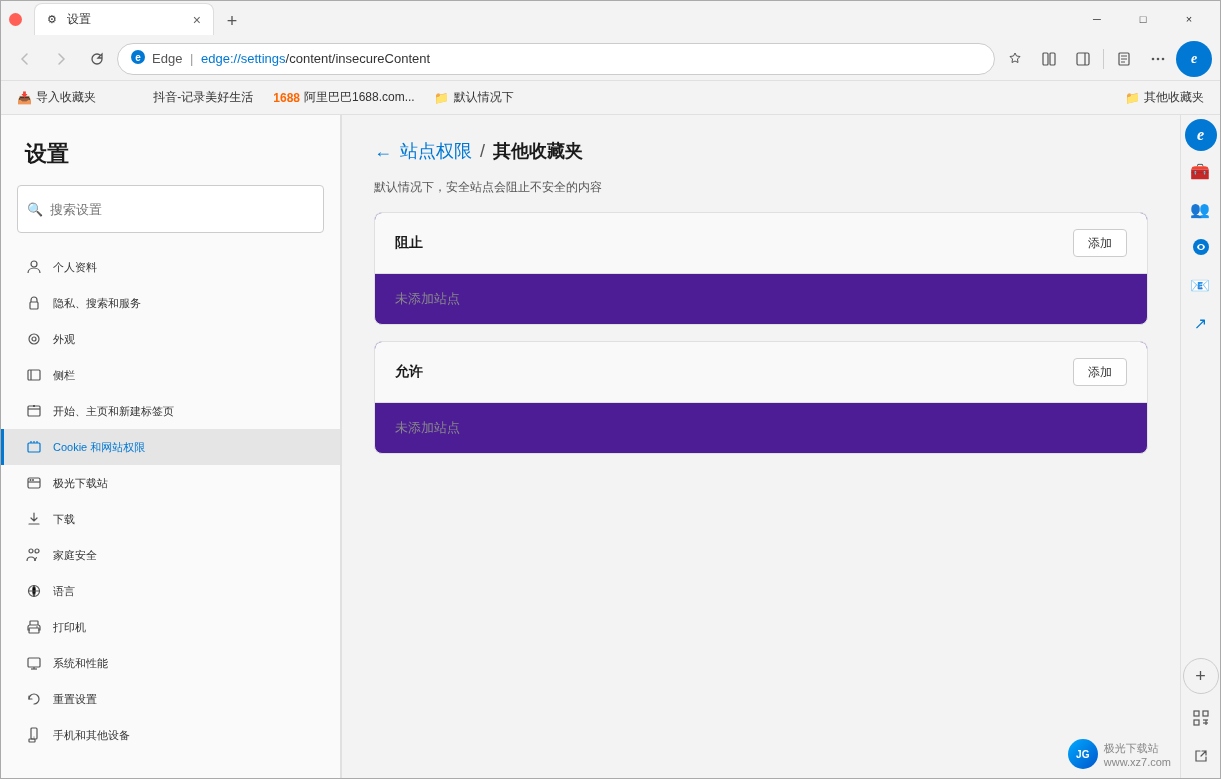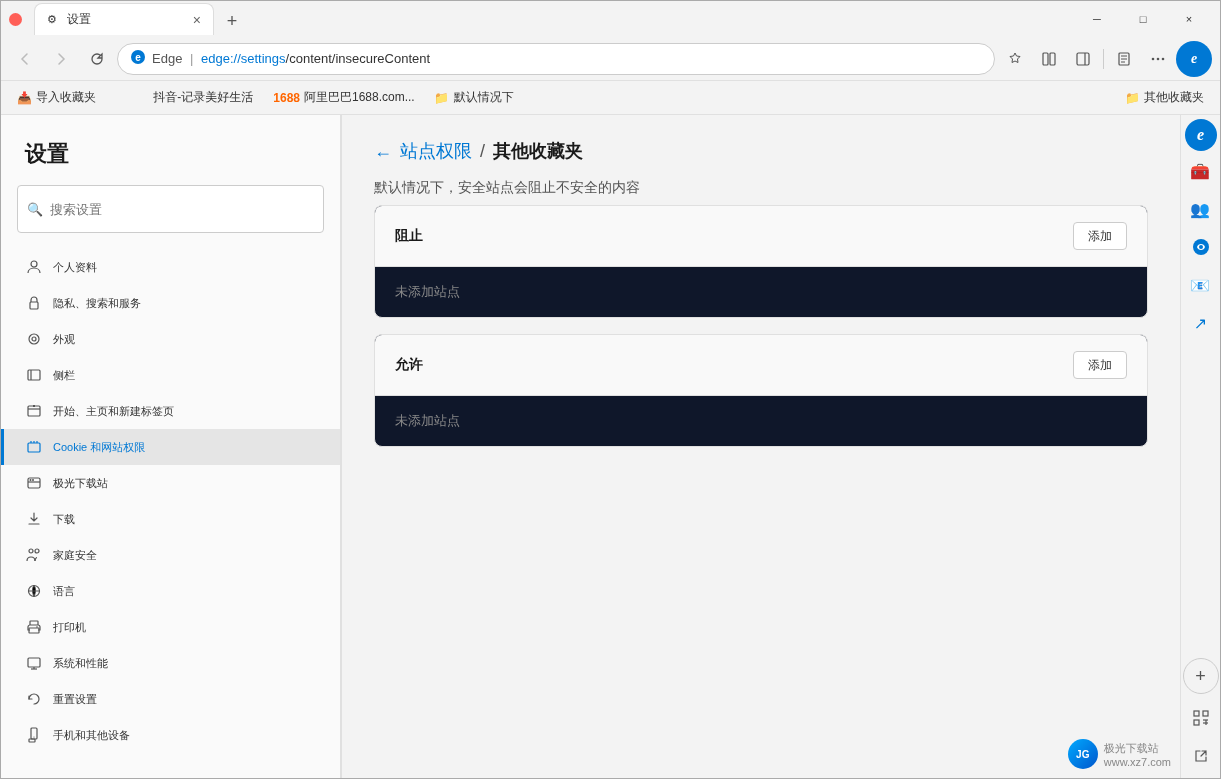--- a/index.html
+++ b/index.html
@@ -55,23 +55,23 @@
     .nav-item-icon { width: 18px; height: 18px; display: flex; align-items: center; justify-content: center; flex-shrink: 0; font-size: 15px; color: #555; }
     .nav-item.active .nav-item-icon { color: #0078d4; }
 
     
     .settings-content { flex: 1; overflow-y: auto; background: #f3f3f3; padding: 24px 32px; }
     .breadcrumb { display: flex; align-items: center; gap: 8px; margin-bottom: 16px; }
     .breadcrumb-back { color: #0078d4; cursor: pointer; font-size: 18px; }
     .breadcrumb-text { font-size: 18px; font-weight: 400; color: #1a1a1a; }
     .breadcrumb-separator { color: #555; font-size: 18px; }
     .breadcrumb-current { font-size: 18px; font-weight: 600; color: #1a1a1a; }
-    .page-description { color: #555; font-size: 14px; margin-bottom: 8px; }
-
-    .content-section { background: #0f172a; border-radius: 8px; border: 1px solid #e0e0e0; margin-bottom: 16px; overflow: hidden; }
+    .page-description { color: #555; font-size: 12px; margin-bottom: 16px; }
+
+    .content-section { background: #4c1d95; border-radius: 8px; border: 1px solid #e0e0e0; margin-bottom: 16px; overflow: hidden; }
     .section-header { display: flex; align-items: center; justify-content: space-between; padding: 16px 20px; background: #f9f9f9; border-bottom: 1px solid #e0e0e0; }
     .section-title { font-size: 14px; font-weight: 600; color: #1a1a1a; }
     .add-btn { height: 28px; padding: 0 14px; background: white; border: 1px solid #ccc; border-radius: 4px; cursor: pointer; font-size: 12px; color: #333; }
     .section-body { padding: 16px 20px; }
     .empty-text { color: #888; font-size: 13px; }
 
     
     .edge-sidebar { width: 40px; background: #f3f3f3; border-left: 1px solid #e0e0e0; display: flex; flex-direction: column; align-items: center; padding: 4px 0; gap: 2px; }
     .edge-icon-btn { width: 36px; height: 36px; display: flex; align-items: center; justify-content: center; cursor: pointer; border-radius: 4px; font-size: 16px; color: #555; position: relative; }
     .edge-icon-btn.brand { color: #0078d4; }

